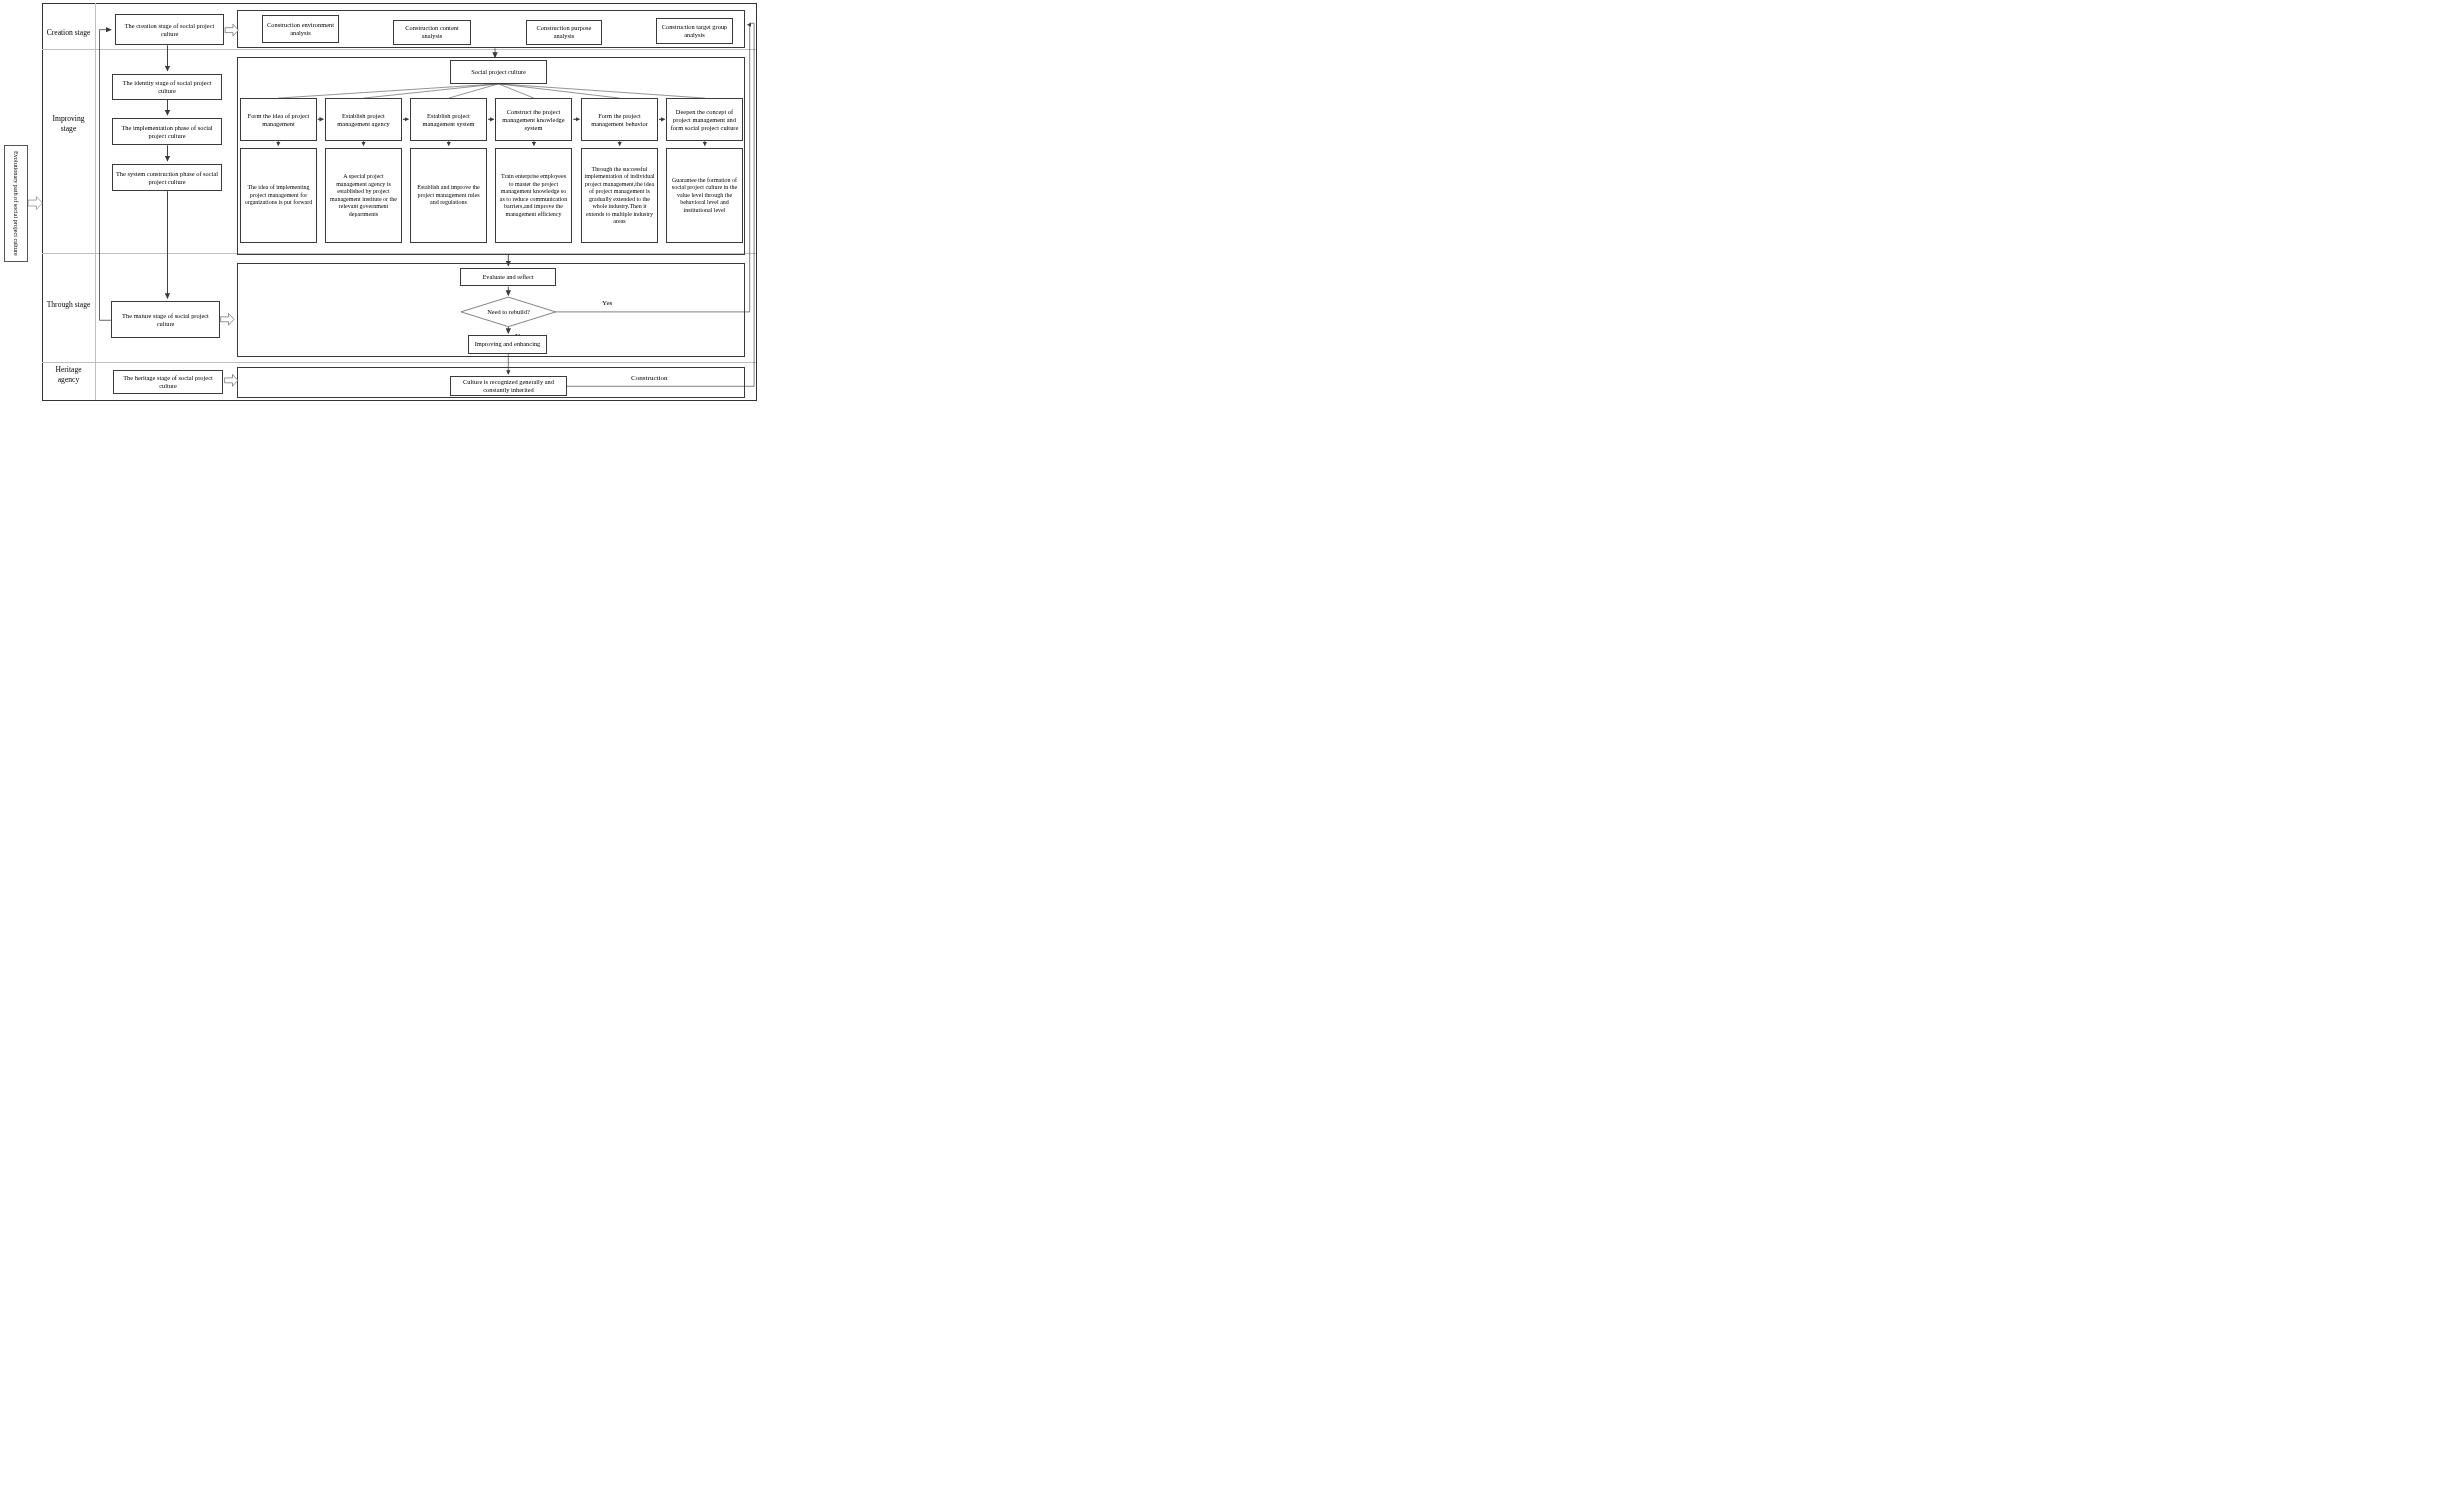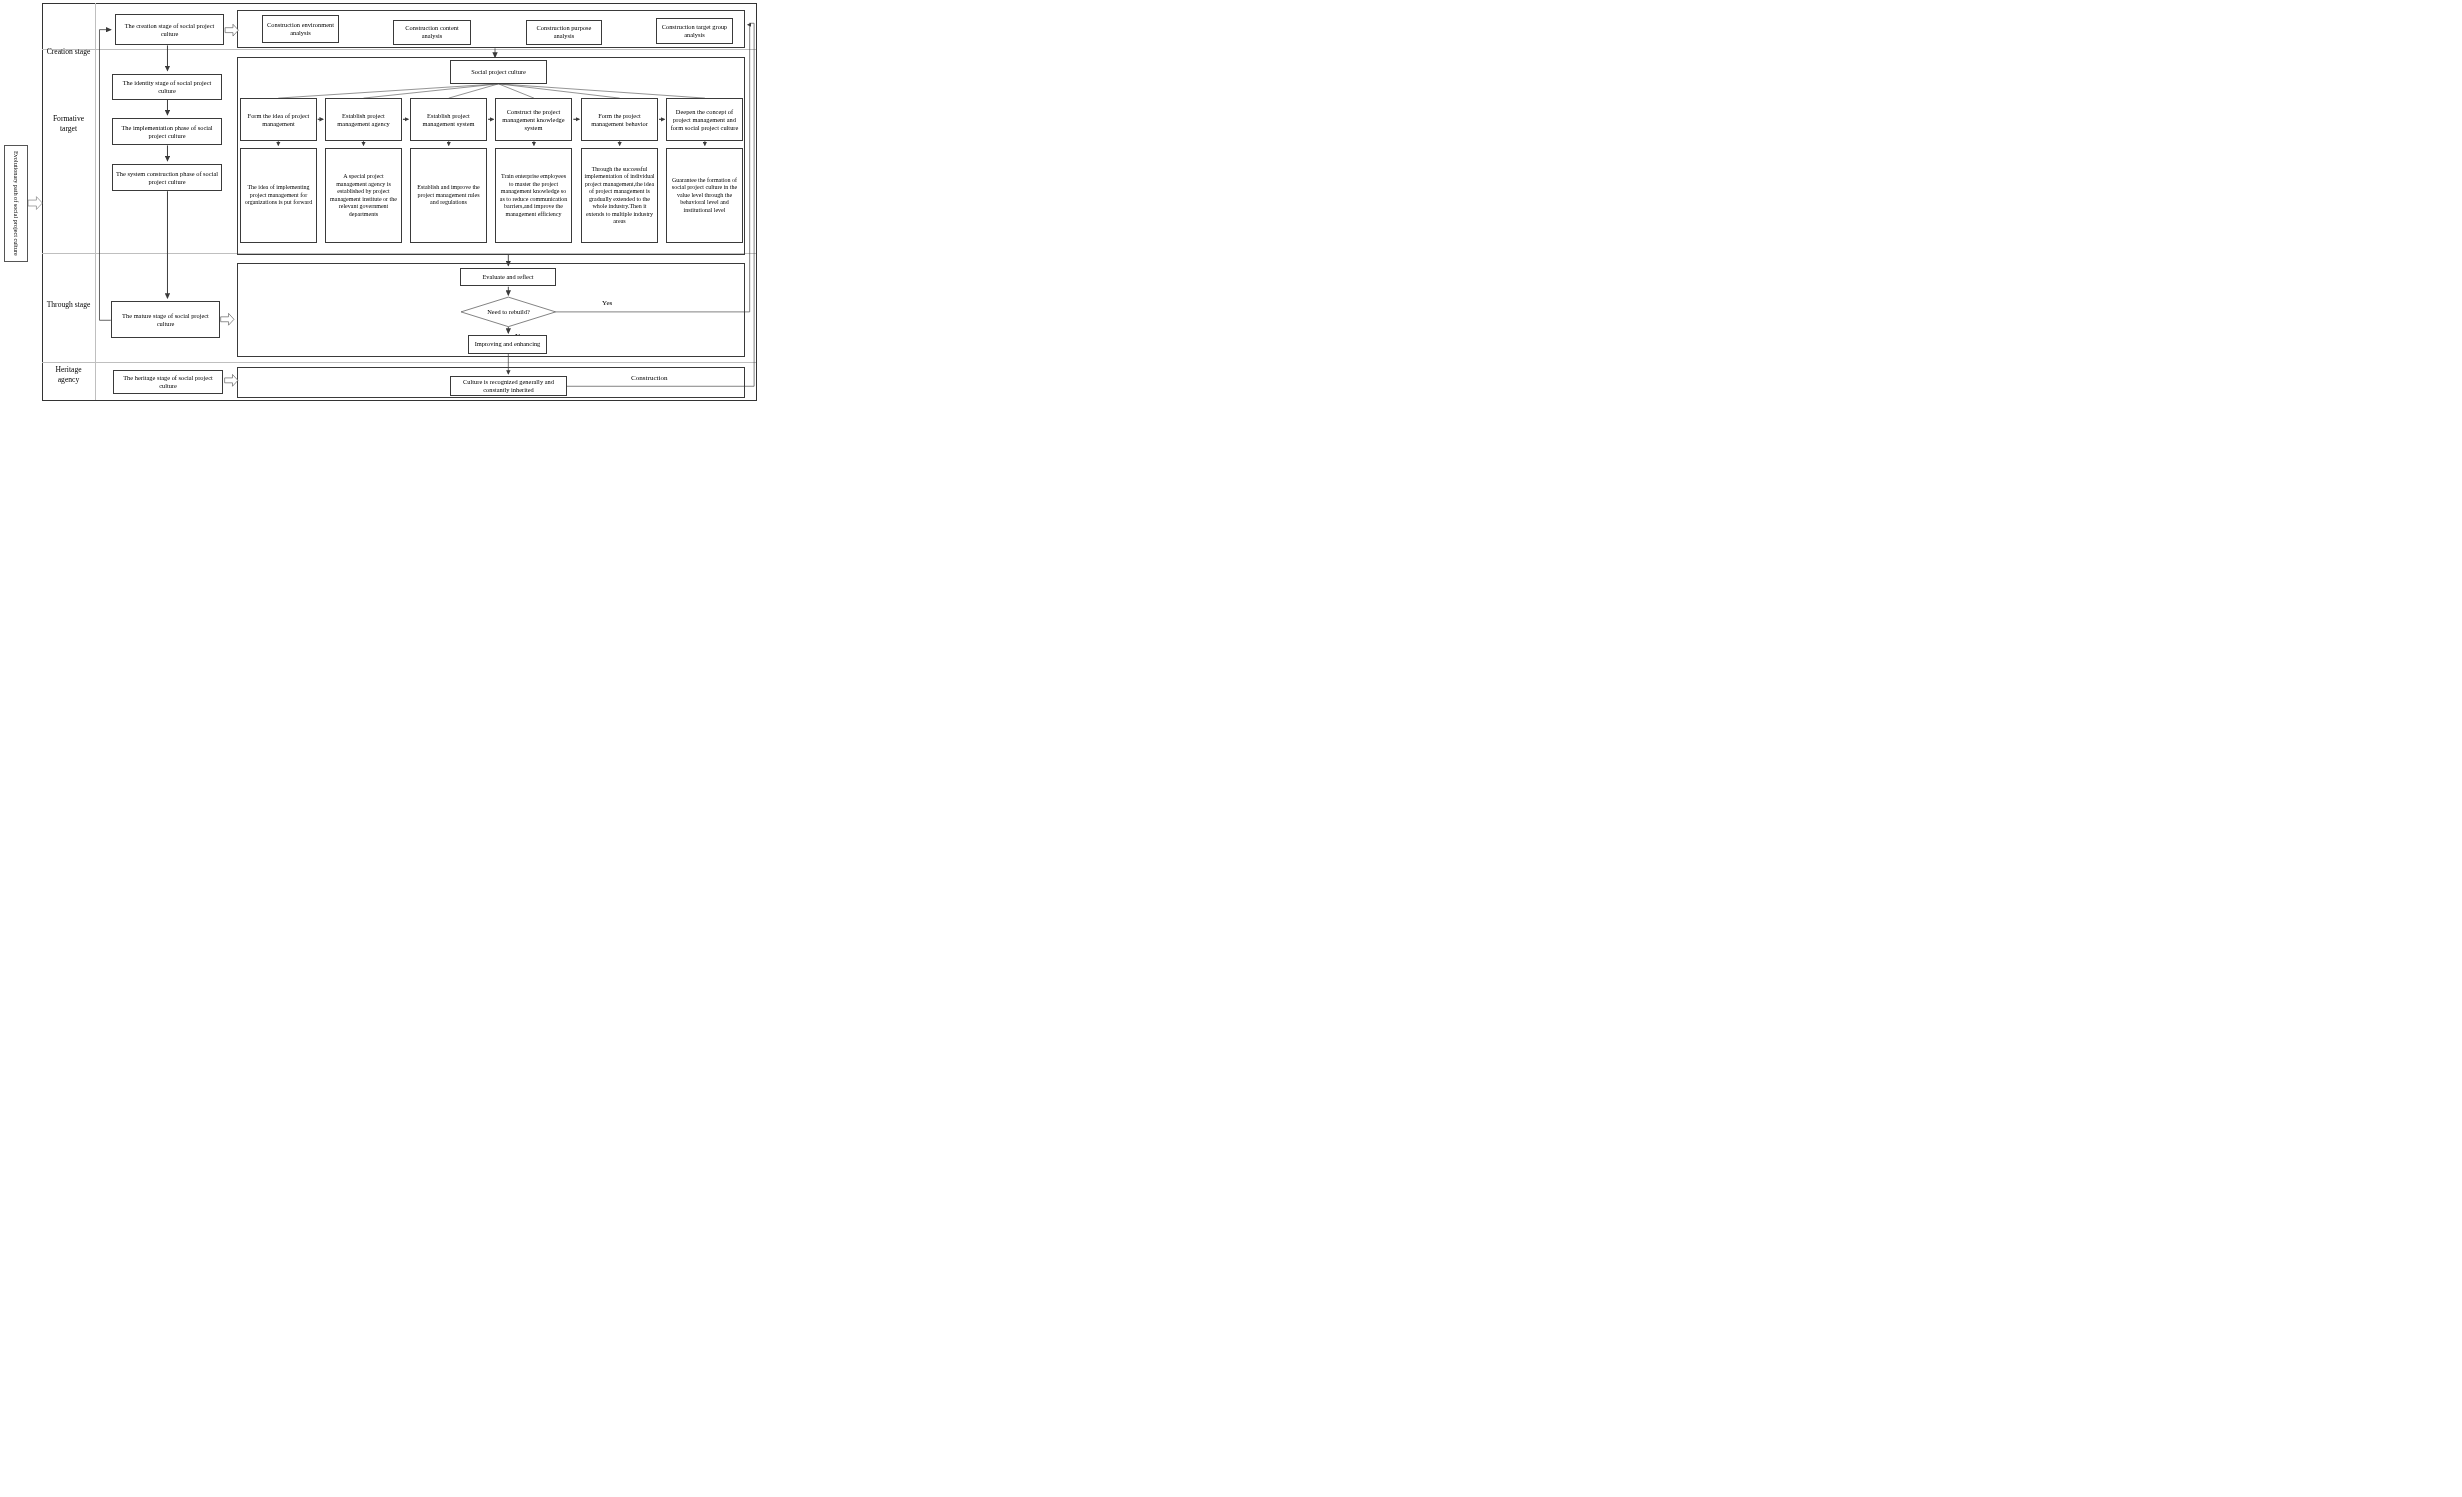--- a/index.html
+++ b/index.html
@@ -115,22 +115,22 @@
     </g>
     <g transform="translate(456,760)">
       <polygon points="0,7 16,7 16,0 27,12 16,24 16,17 0,17" fill="#fff" stroke="#555" stroke-width="1.3"></polygon>
     </g>
   </svg>
 
   <div class="abs banner" style="left:3.9px;top:145px;width:24px;height:117px;">
     <div class="banner-inner">Evolutionary path of social project culture</div>
   </div>
 
-  <div class="abs stage-label" style="left:46px;top:22px;width:45px;height:22.7px;margin-top:19px;">Creation stage</div>
-  <div class="abs stage-label" style="left:46px;top:113px;width:45px;height:22.7px;">Formative target</div>
+  <div class="abs stage-label" style="left:46px;top:22px;width:45px;height:22.7px;">Creation stage</div>
+  <div class="abs stage-label" style="left:46px;top:113px;width:45px;height:22.7px;">Improving stage</div>
   <div class="abs stage-label" style="left:46px;top:294px;width:45px;height:22.7px;">Through stage</div>
   <div class="abs stage-label" style="left:46px;top:364px;width:45px;height:22.7px;">Heritage agency</div>
 
   <div class="abs box" style="left:115px;top:13.8px;width:109px;height:31.5px;">The creation stage of social project culture</div>
   <div class="abs box" style="left:262px;top:15.3px;width:77px;height:27.6px;">Construction environment analysis</div>
   <div class="abs box" style="left:393px;top:19.7px;width:78px;height:25.6px;">Construction content analysis</div>
   <div class="abs box" style="left:526px;top:19.7px;width:76px;height:25.6px;">Construction purpose analysis</div>
   <div class="abs box" style="left:656px;top:18px;width:77px;height:26px;">Construction target group analysis</div>
 
   <div class="abs box" style="left:112px;top:74px;width:110px;height:25.6px;">The identity stage of social project culture</div>

